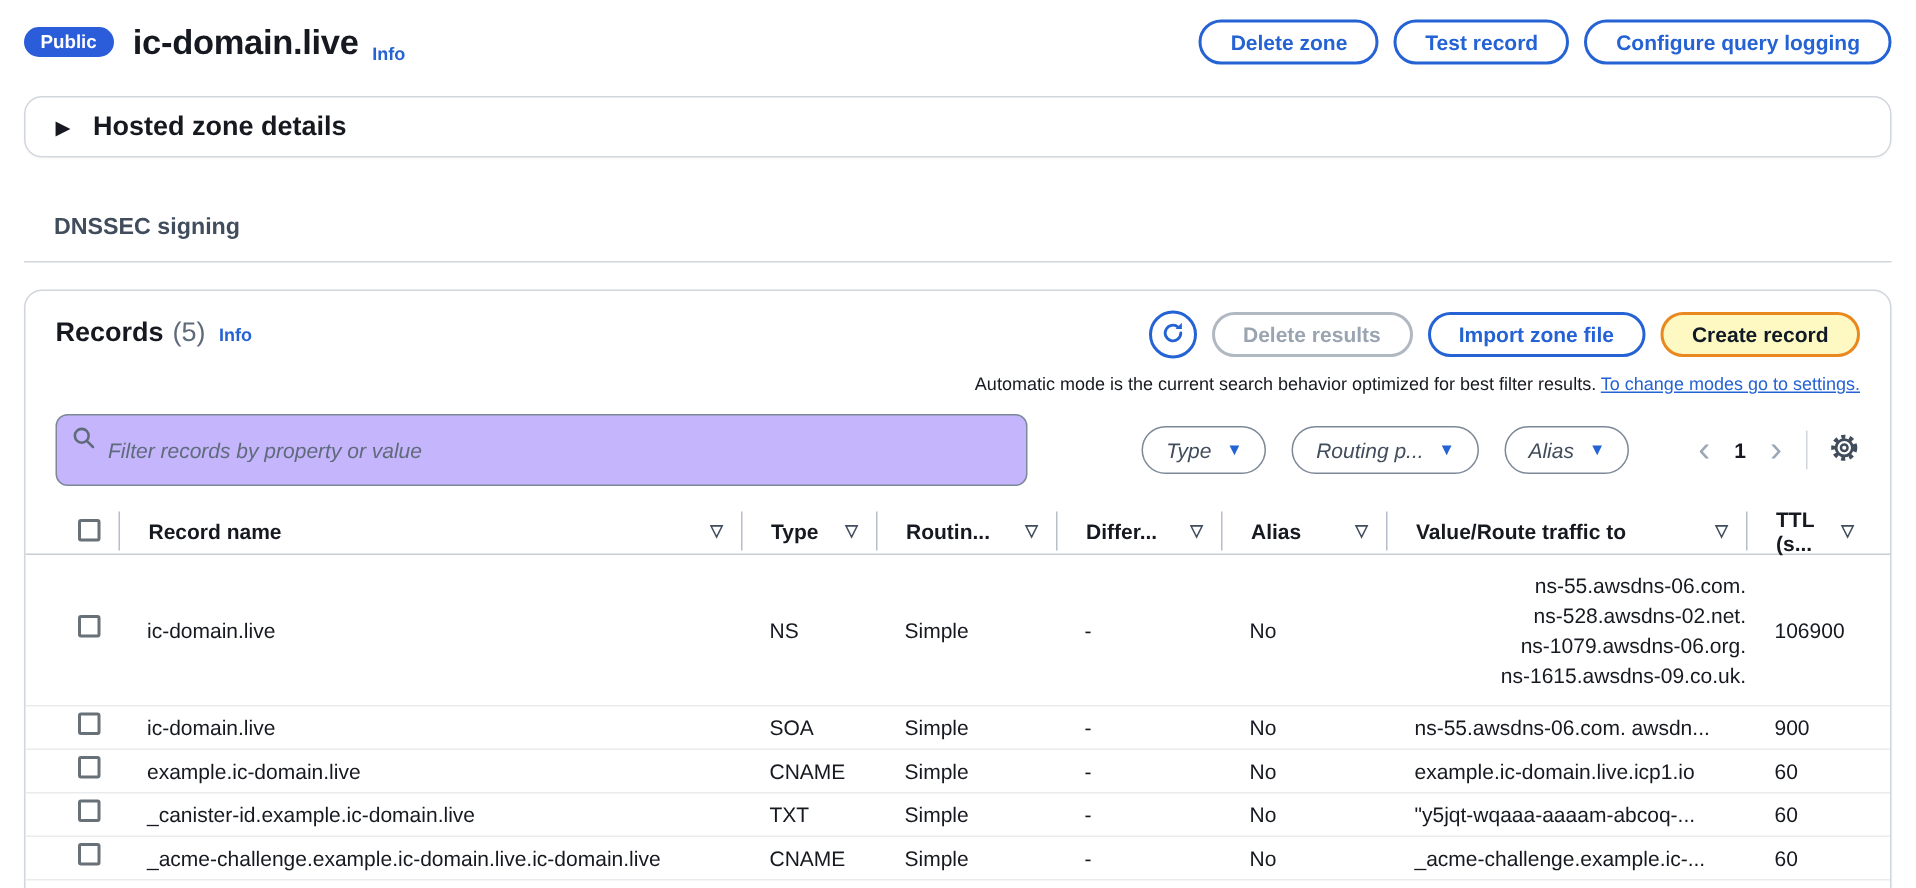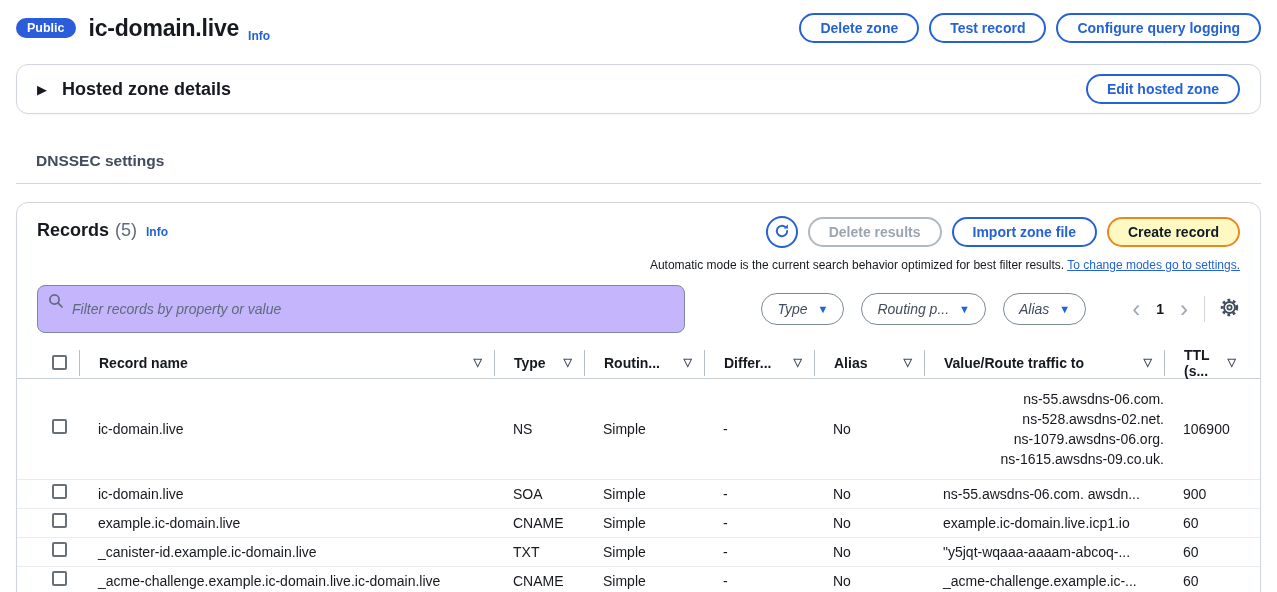--- a/index.html
+++ b/index.html
@@ -147,25 +147,24 @@
       <button class="btn">Test record</button>
       <button class="btn">Configure query logging</button>
     </div>
   </div>
 
   <div class="hz-panel">
     <div class="hz-left">
       <span class="caret-right">▶</span>
       <span class="hz-title">Hosted zone details</span>
     </div>
-    <button class="btn">Edit hosted zone</button>
   </div>
 
   <div class="tabs">
-    <div class="tab">DNSSEC settings</div>
+    <div class="tab">DNSSEC signing</div>
   </div>
 
   <div class="records-panel">
 
     <div class="panel-header">
       <div class="ph-left">
         <span class="panel-title">Records</span>
         <span class="panel-count">(5)</span>
         <span class="info-link">Info</span>
       </div>

